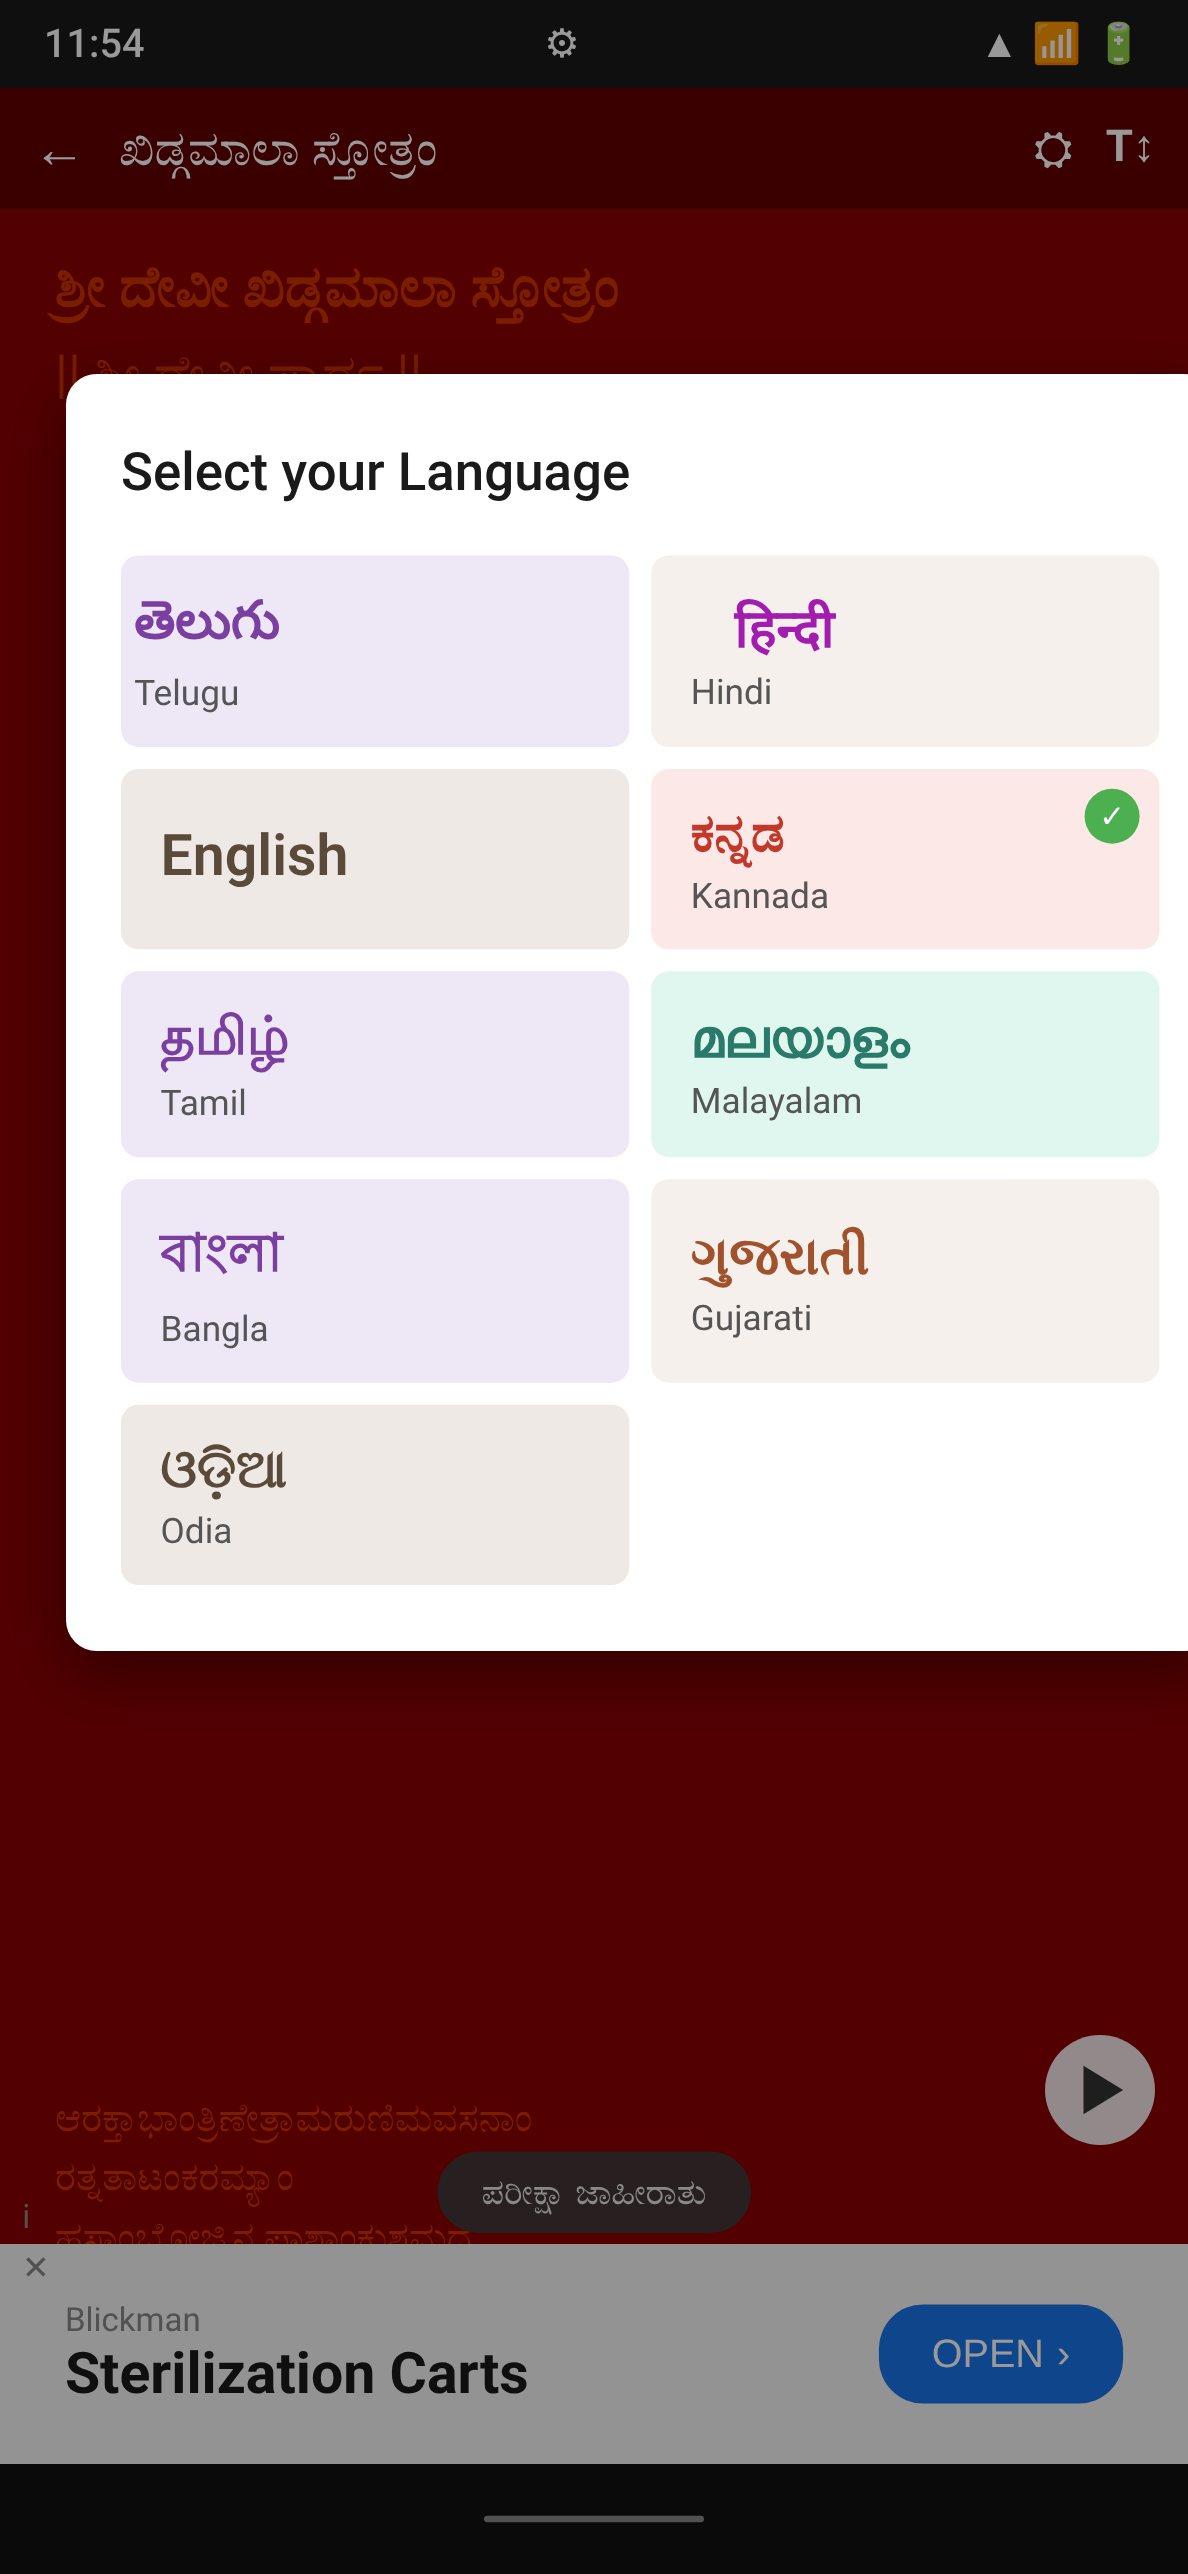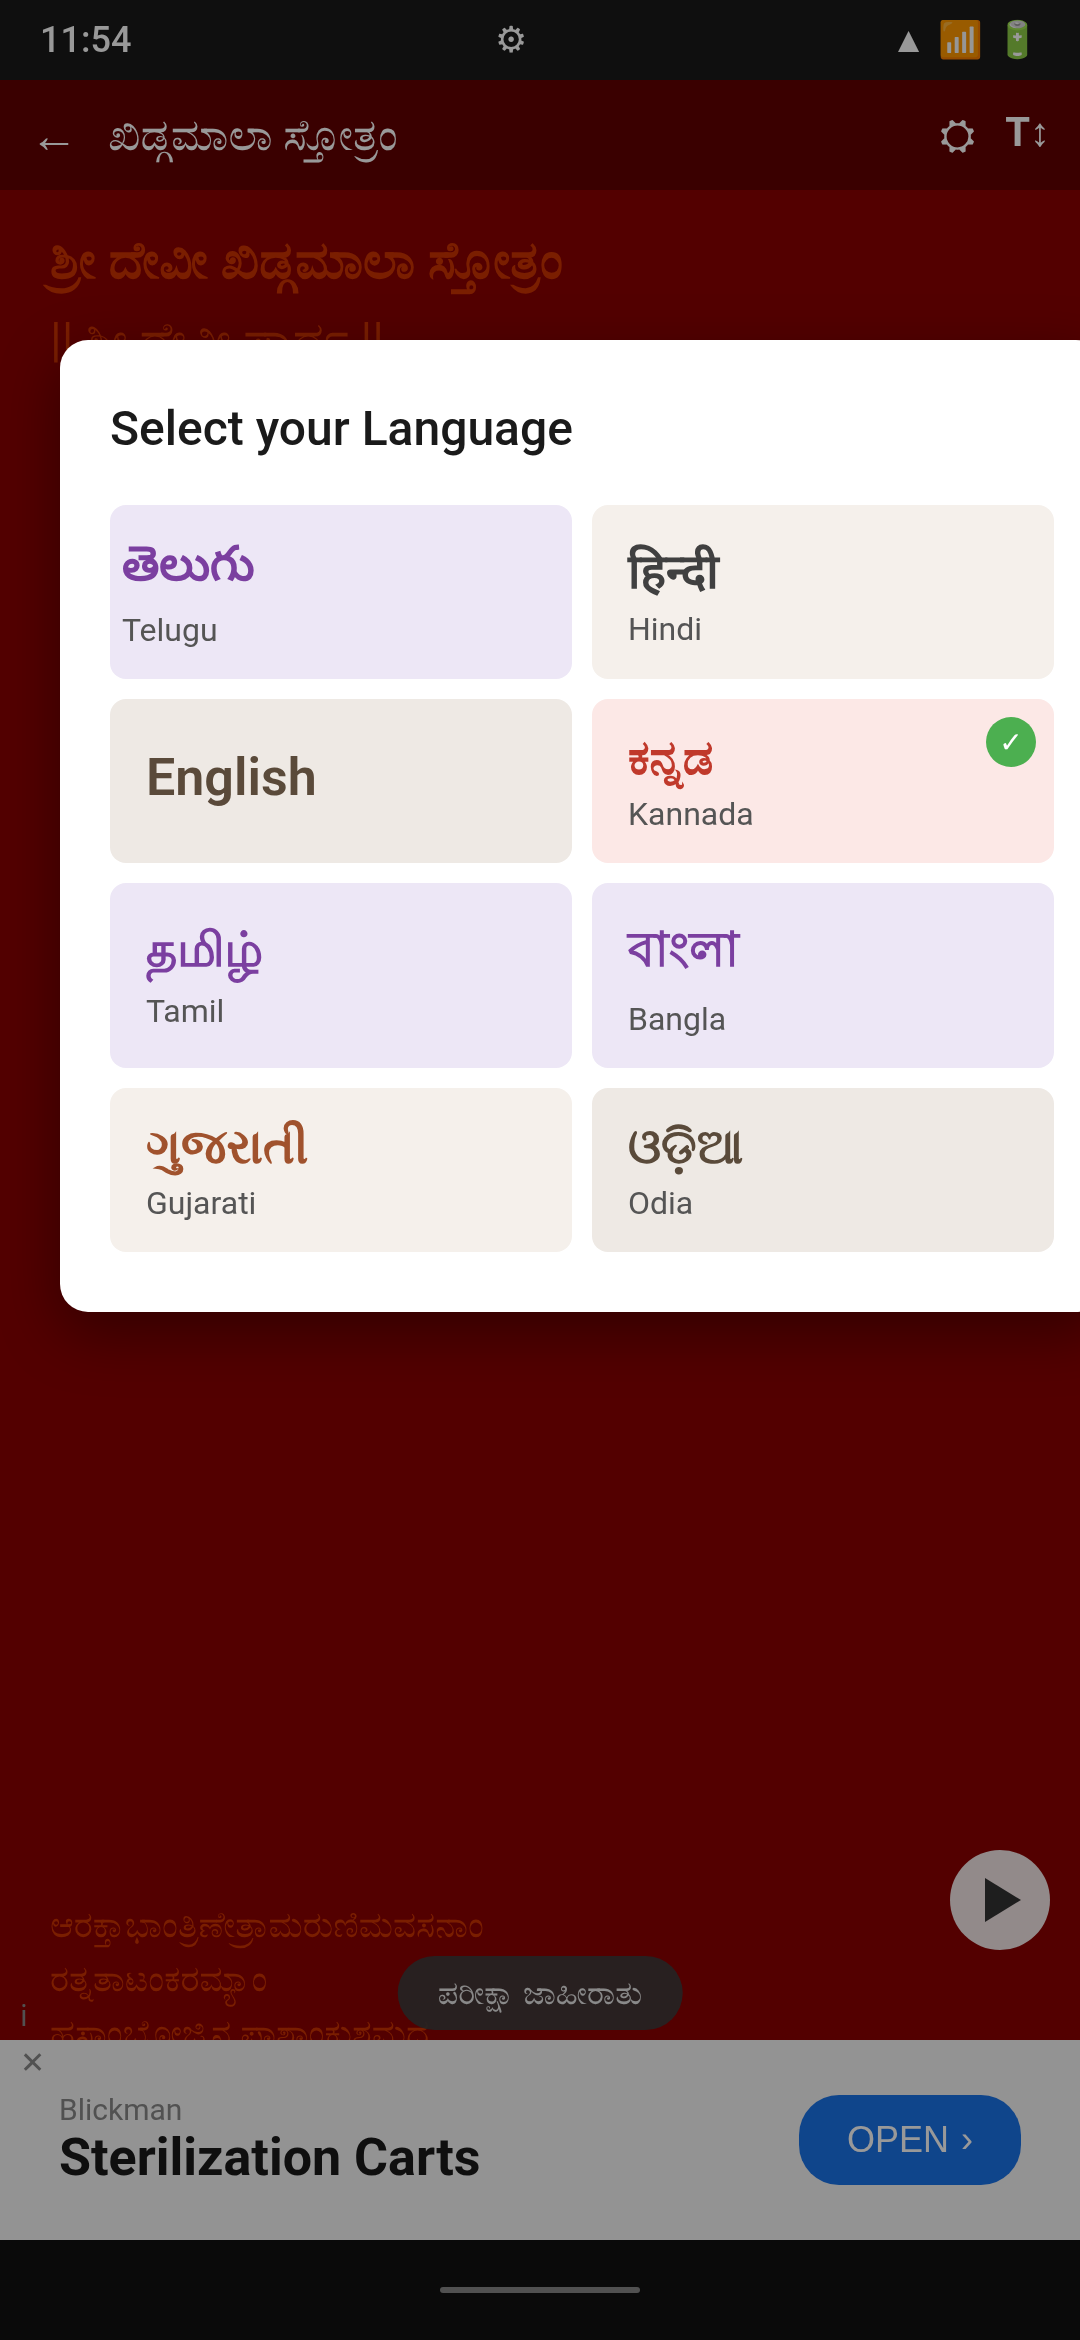--- a/index.html
+++ b/index.html
@@ -152,21 +152,21 @@
     .lang-card.telugu {
       background: #ede7f6;
       padding-left: 12px;
     }
     .lang-card.telugu .native-name { color: #7b3fa0; }
 
     
     .lang-card.hindi {
       background: #f5f0eb;
     }
-    .lang-card.hindi .native-name { color: #404040; }
+    .lang-card.hindi .native-name { color: #a21caf; margin-left: 40px; }
 
     
     .lang-card.english {
       background: #eee9e4;
     }
     .lang-card.english .native-name { color: #5a4a3a; font-size: 52px; }
 
     
     .lang-card.kannada {
       background: #fce8e6;
@@ -383,20 +383,24 @@
       <div class="selected-check">✓</div>
       <span class="native-name">ಕನ್ನಡ</span>
       <span class="english-name">Kannada</span>
     </div>
 
     <div class="lang-card tamil">
       <span class="native-name">தமிழ்</span>
       <span class="english-name">Tamil</span>
     </div>
 
+    <div class="lang-card malayalam">
+      <span class="native-name">മലയാളം</span>
+      <span class="english-name">Malayalam</span>
+    </div>
 
     <div class="lang-card bangla">
       <span class="native-name">বাংলা</span>
       <span class="english-name">Bangla</span>
     </div>
 
     <div class="lang-card gujarati">
       <span class="native-name">ગુજરાતી</span>
       <span class="english-name">Gujarati</span>
     </div>

